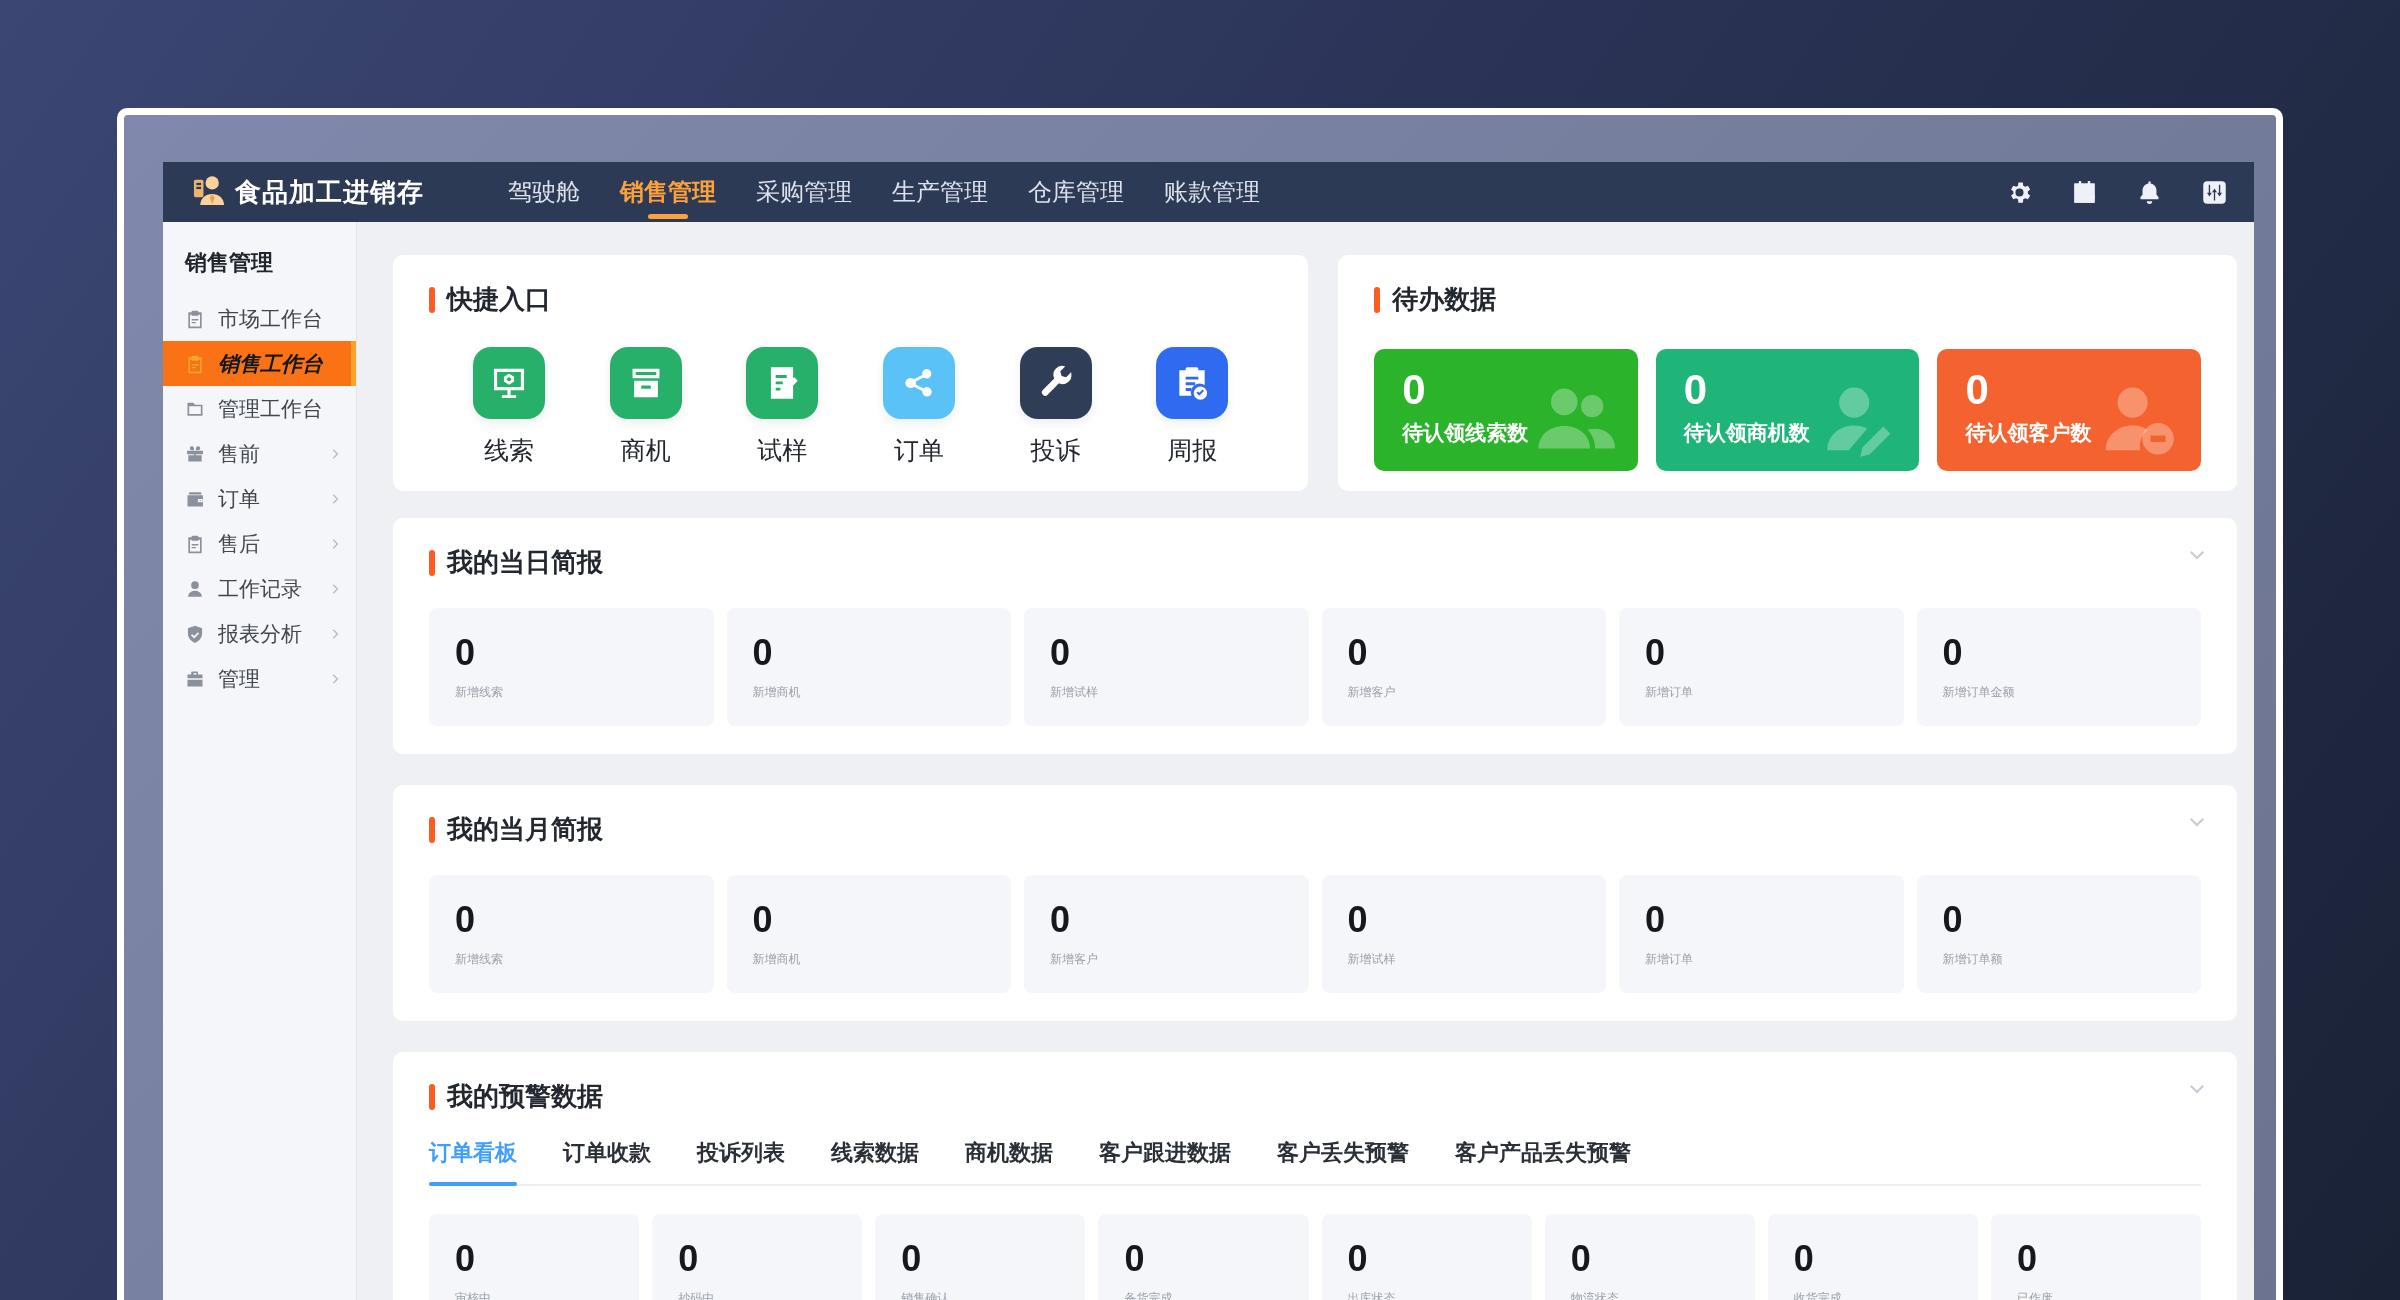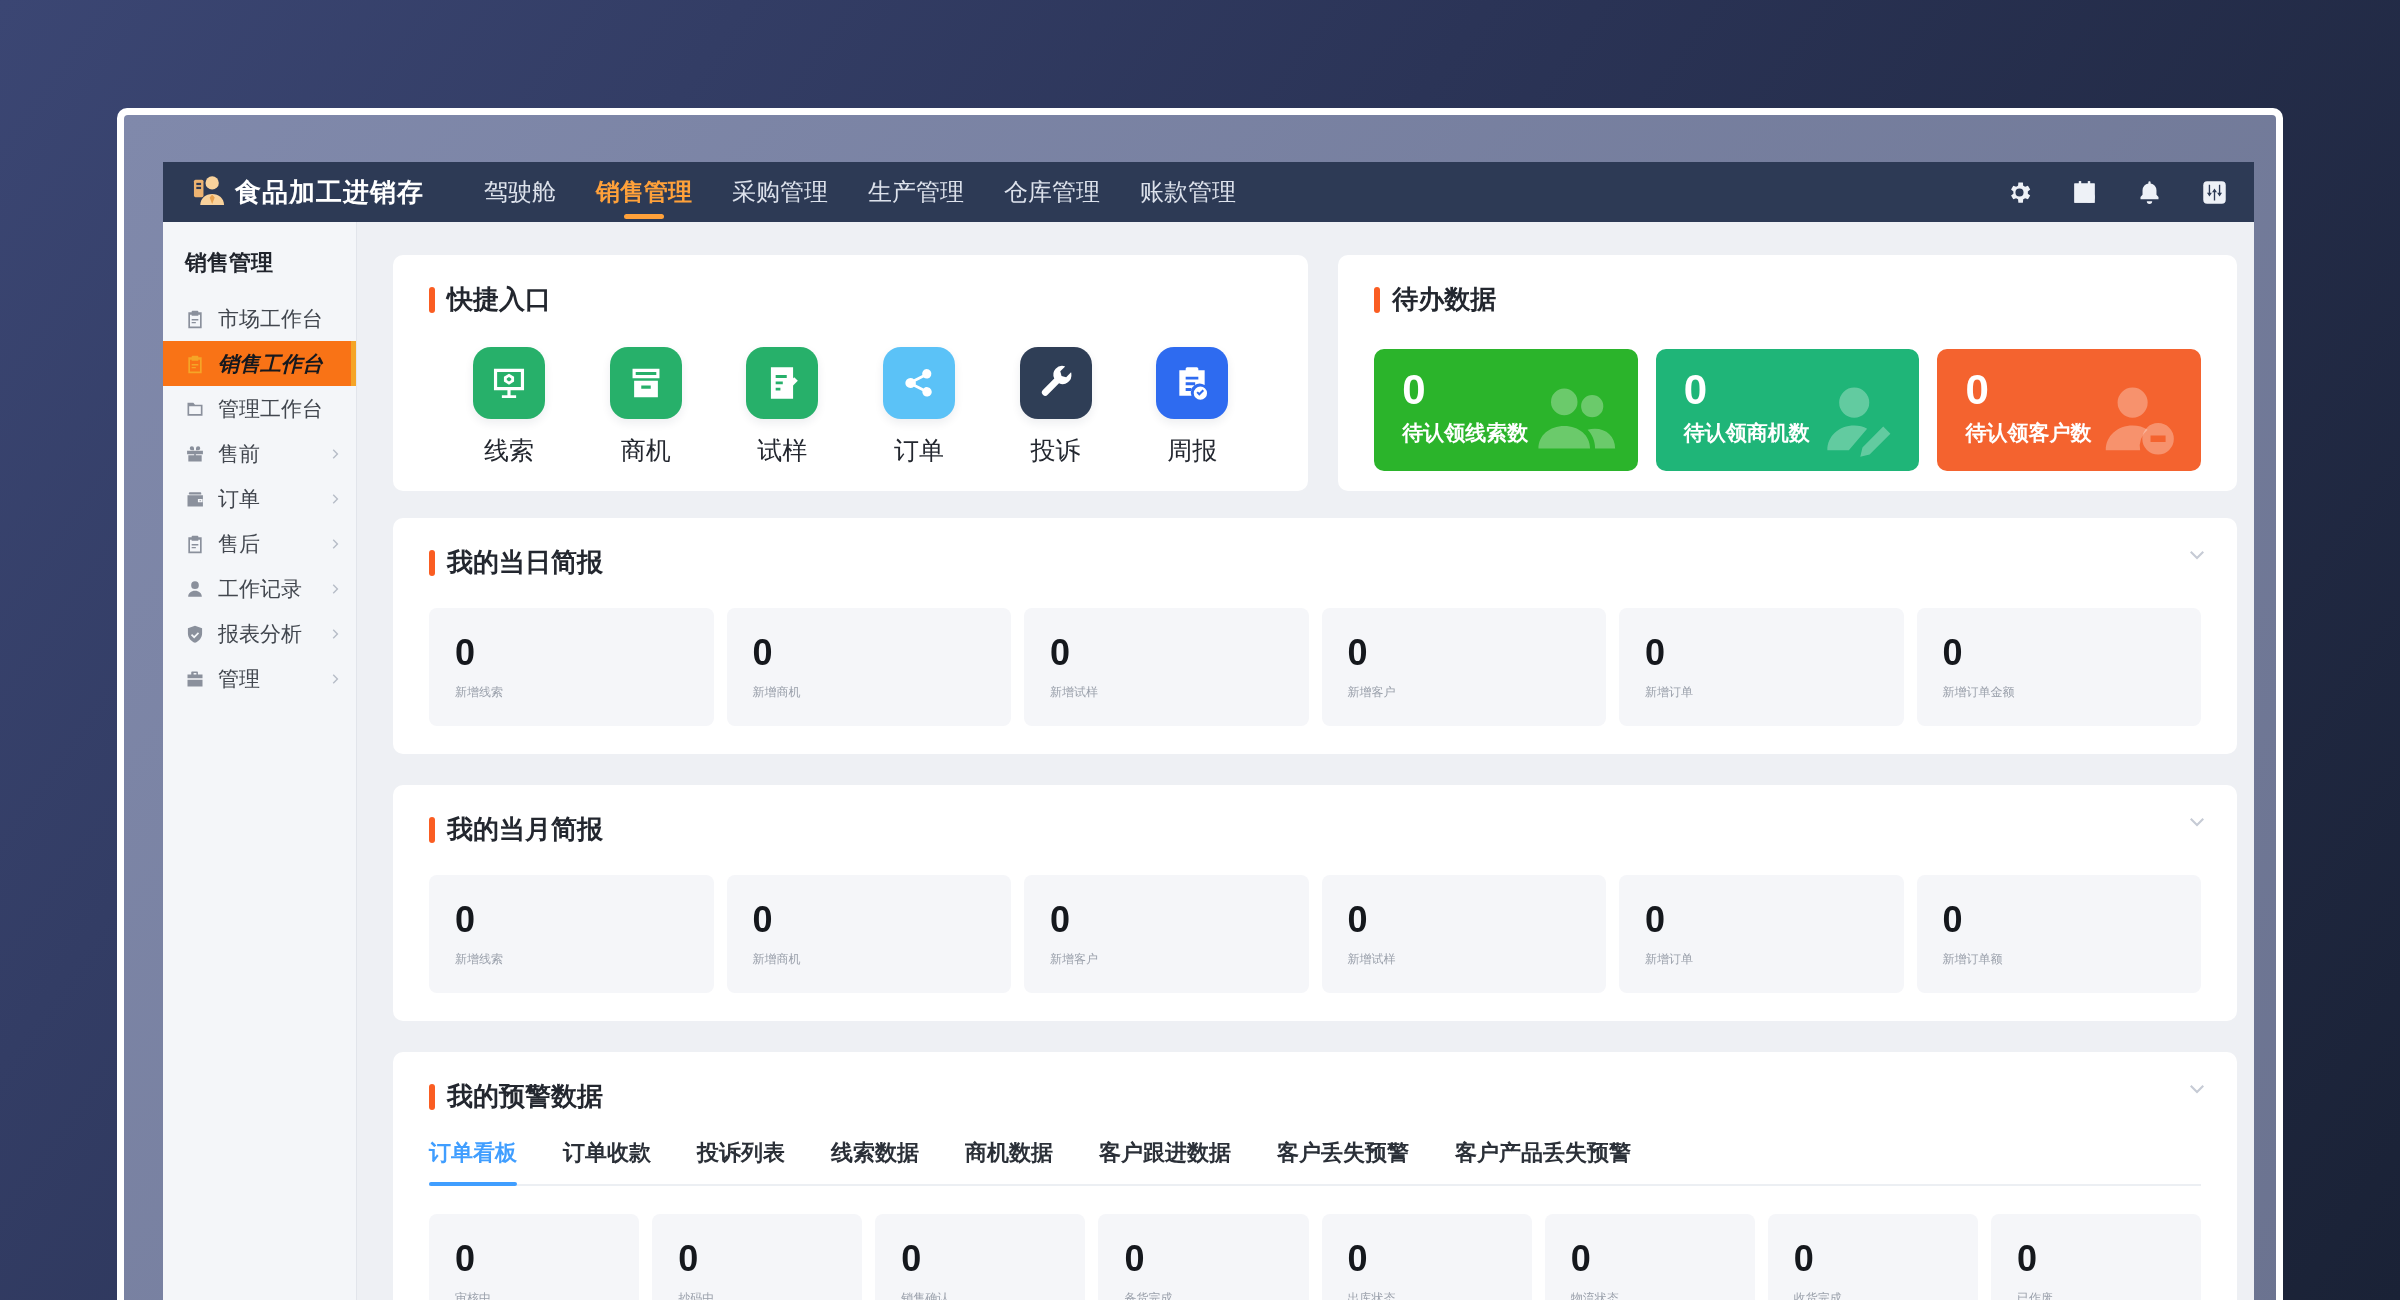--- a/index.html
+++ b/index.html
@@ -18,21 +18,21 @@
     background:linear-gradient(135deg,#8089ab 0%,#6b7390 100%);
     padding:47px 22px 0 39px;
   }
   .app { width:100%; height:100%; background:#eef0f4; display:flex; flex-direction:column; }
 
   
   .navbar { flex:0 0 60px; background:#2d3a55; display:flex; align-items:center; padding:0 26px; }
   .logo { width:40px; height:40px; display:flex; align-items:center; justify-content:center; }
   .logo svg { width:38px; height:38px; }
   .app-title { color:#fff; font-size:26px; font-weight:700; margin-left:6px; letter-spacing:1px; white-space:nowrap; }
-  .nav-menu { display:flex; margin-left:56px; gap:32px; height:100%; align-items:stretch; }
+  .nav-menu { display:flex; margin-left:80px; gap:32px; height:100%; align-items:stretch; }
   .nav-item { color:#dde2ec; font-size:24px; display:flex; align-items:center; position:relative; cursor:pointer; padding:0 4px; white-space:nowrap; }
   .nav-item.active { color:#ffa13a; font-weight:700; }
   .nav-item.active::after { content:''; position:absolute; left:50%; transform:translateX(-50%); bottom:3px; width:40px; height:5px; border-radius:3px; background:#ffa13a; }
   .nav-right { margin-left:auto; display:flex; gap:38px; align-items:center; }
   .nav-right .icon { cursor:pointer; display:flex; }
   .nav-right .icon svg { width:27px; height:27px; fill:#eef1f7; }
 
   
   .appbody { flex:1; display:flex; min-height:0; }
   .sidebar { flex:0 0 194px; background:#f4f6f9; border-right:1px solid #e2e5eb; padding-top:18px; }

